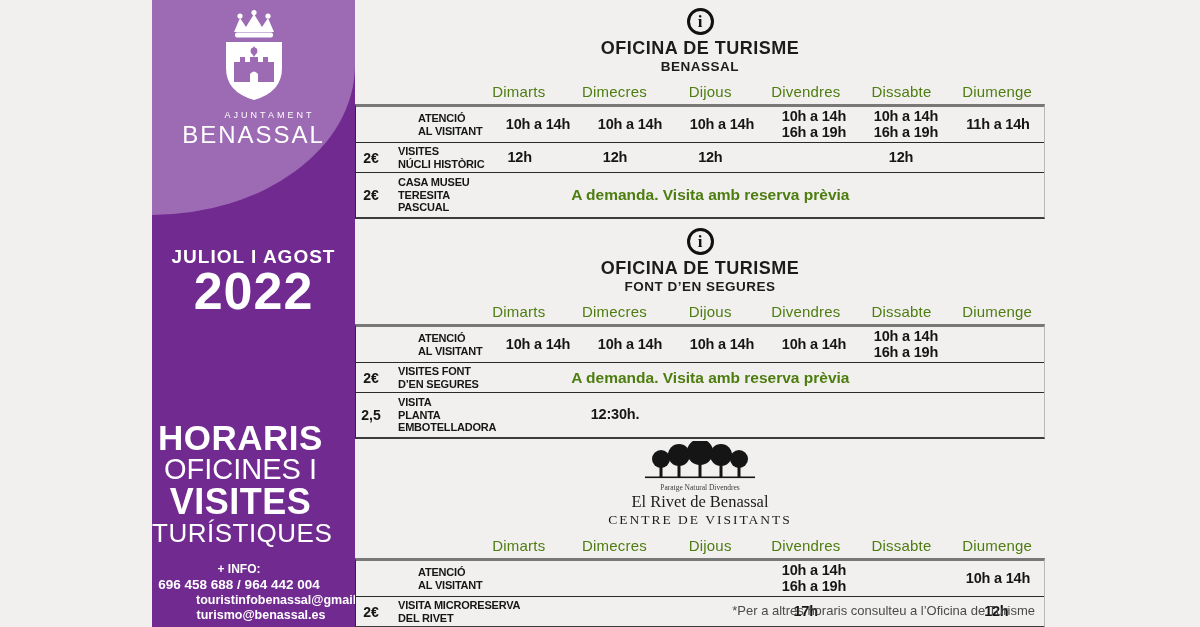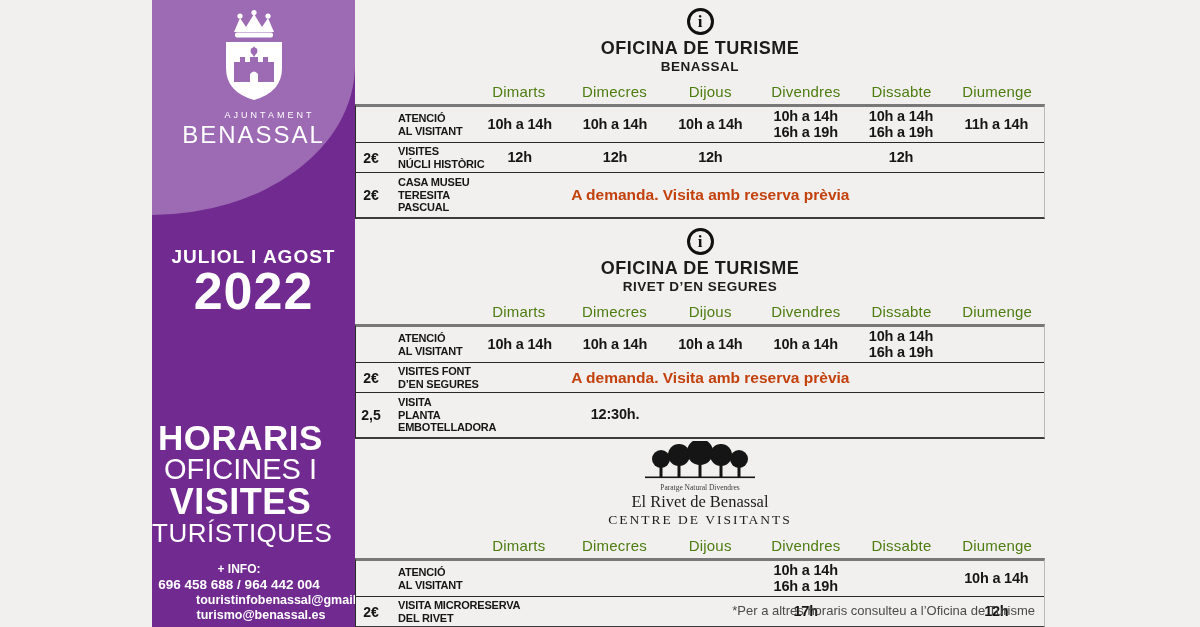--- a/index.html
+++ b/index.html
@@ -53,22 +53,22 @@
 
   .sched { border-top:3px solid #787878; border-bottom:2.5px solid #3c3c3c;
            border-left:1.5px solid #2a2a2a; border-right:1px solid #b9b8b5; }
   .t-row { min-height:30px; }
   .t-row + .t-row { border-top:1.5px solid #2a2a2a; }
   .c-price { font-size:14px; font-weight:bold; color:#161616; text-align:center; }
   .c-label { font-size:11px; font-weight:bold; color:#161616; white-space:pre;
              line-height:1.18; padding-left:12px; letter-spacing:-0.2px; }
   .c-cell  { font-size:14.5px; font-weight:bold; color:#161616; text-align:center;
              white-space:pre-line; line-height:1.08; letter-spacing:-0.2px; }
-  .c-span  { grid-column:3 / 8; font-size:15.5px; font-weight:bold; color:#c2410c; text-align:center; }
-  .h34 { min-height:35px; } .h44 { min-height:45px; } .h30 { min-height:30px; }
+  .c-span  { grid-column:3 / 8; font-size:15.5px; font-weight:bold; color:#4d7c0f; text-align:center; }
+  .h34 { min-height:35px;padding-left:20px; } .h44 { min-height:45px; } .h30 { min-height:30px; }
 
   .footnote { position:absolute; right:10px; top:603px; font-size:13px; color:#4a4a4a; }
 </style>
 </head>
 <body>
 
 <div class="canvas">
 
   <div class="sidebar">
     <div class="blob"></div>
@@ -167,21 +167,21 @@
 PASCUAL</div>
           <div class="c-span">A demanda. Visita amb reserva prèvia</div>
         </div>
       </div>
     </div>
 
     <div class="section" style="top:228px;">
       <div class="sec-head">
         <span class="info-icon">i</span>
         <div class="sec-title">OFICINA DE TURISME</div>
-        <div class="sec-sub">RIVET D’EN SEGURES</div>
+        <div class="sec-sub">FONT D’EN SEGURES</div>
       </div>
       <div class="grid-row day-row">
         <div></div>
           <div></div>
         <div class="day">Dimarts</div>
         <div class="day">Dimecres</div>
         <div class="day">Dijous</div>
         <div class="day">Divendres</div>
         <div class="day">Dissabte</div>
         <div class="day">Diumenge</div>

